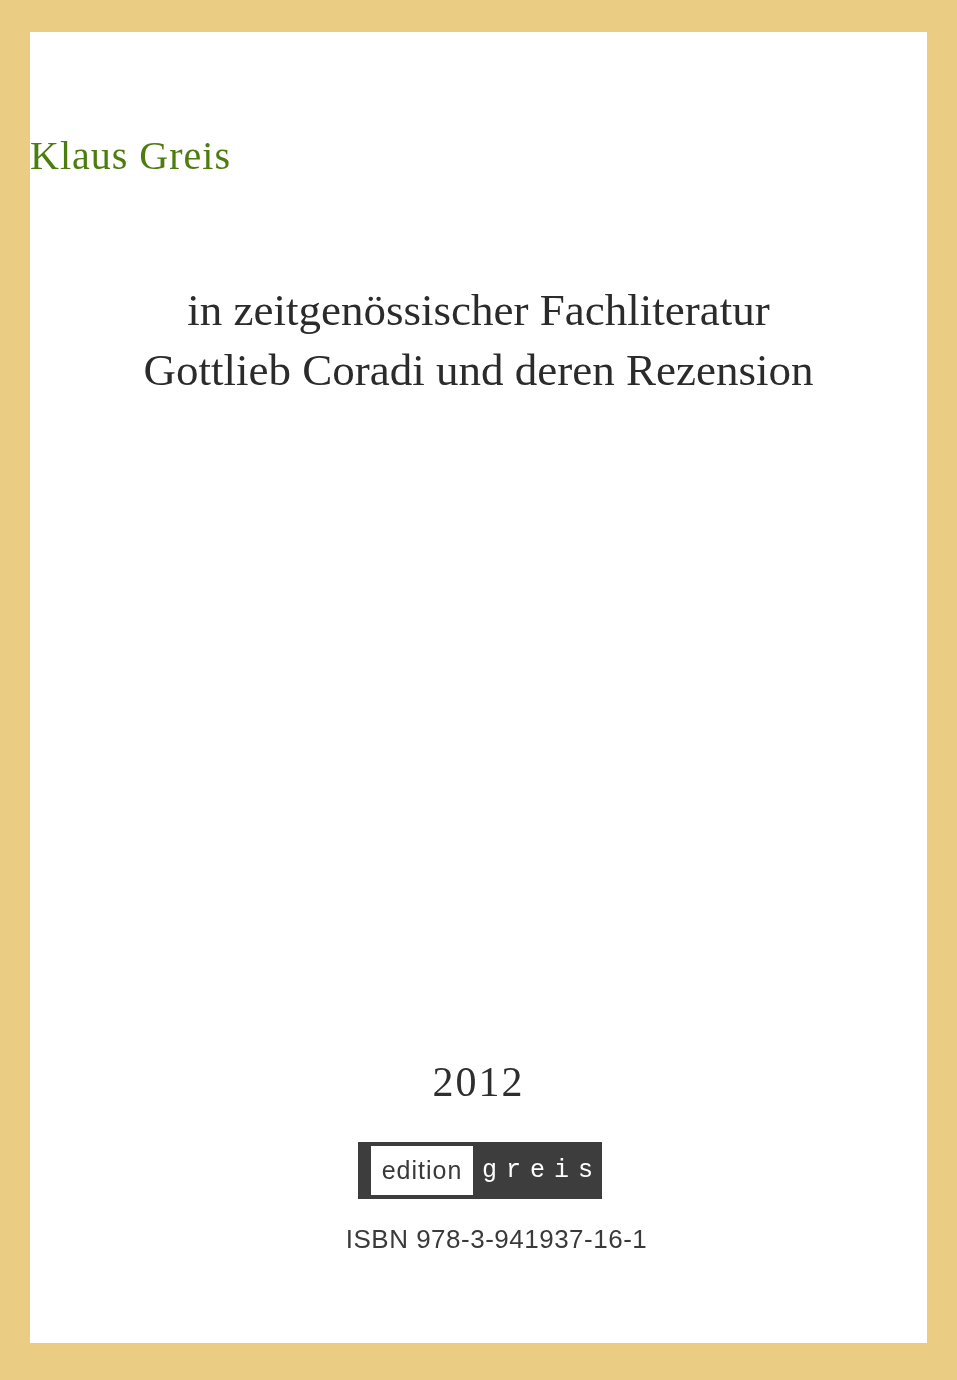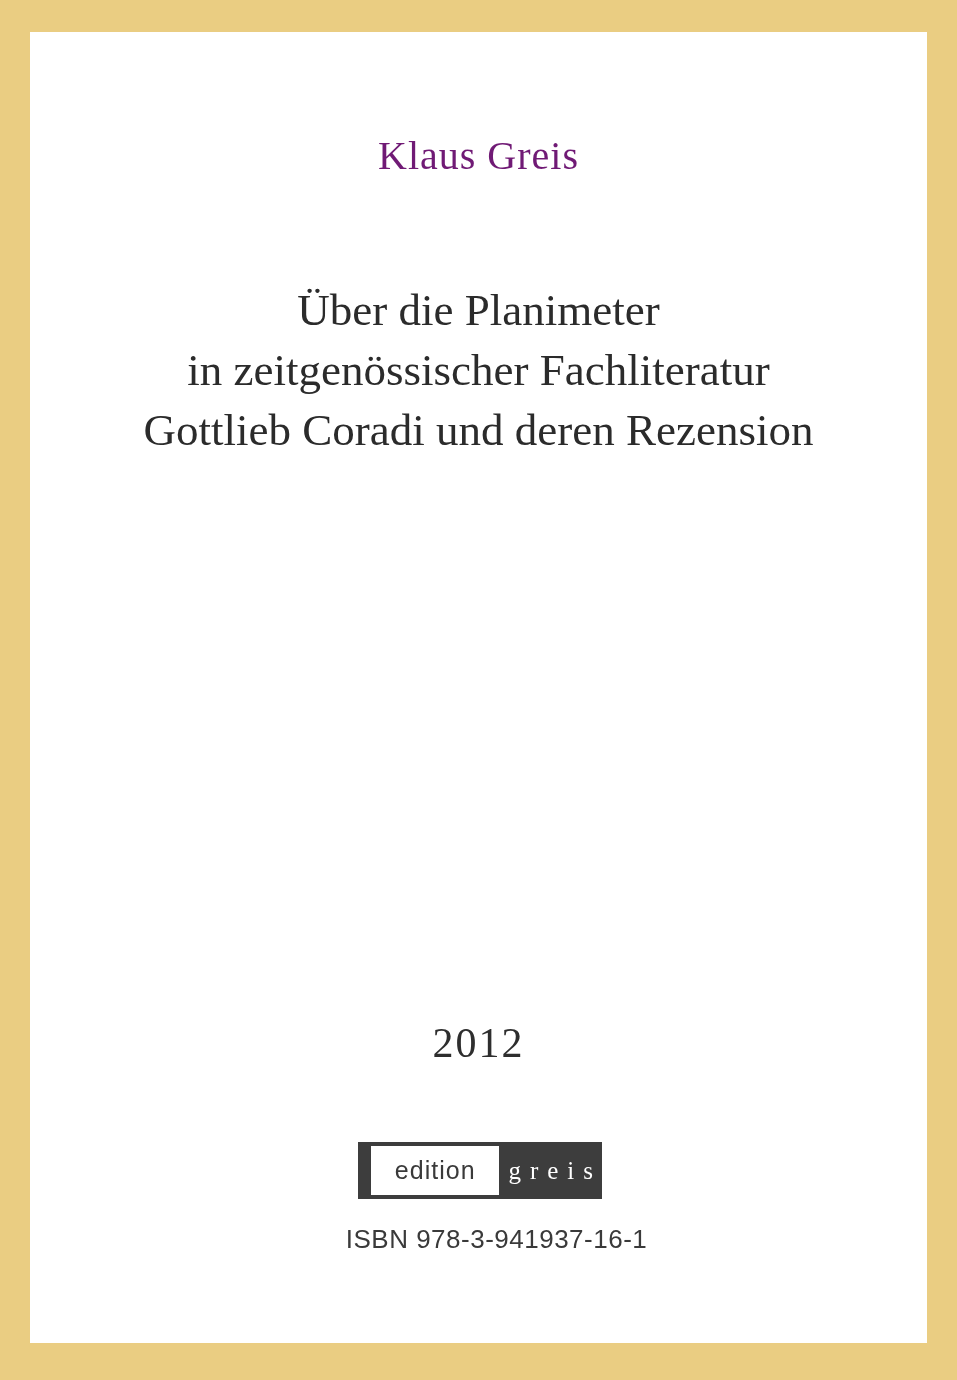--- a/index.html
+++ b/index.html
@@ -24,42 +24,42 @@
     top: 32px;
     right: 30px;
     bottom: 37px;
     background: #ffffff;
   }
   .author {
     position: absolute;
     top: 100px;
     left: 0;
     width: 100%;
-    text-align: center;
+    text-align: left;
     font-size: 40px;
     line-height: 48px;
-    color: #701a75;
+    color: #4d7c0f;
     letter-spacing: 1px;
   }
   .title {
     position: absolute;
     top: 248px;
     left: 0;
     width: 100%;
     text-align: center;
     font-size: 45px;
     line-height: 60px;
     color: #2b2b2b;
   }
   .title .line {
     display: block;
   }
   .year {
     position: absolute;
-    top: 985px;
+    top: 1024px;
     left: 0;
     width: 100%;
     text-align: center;
     font-size: 42px;
     line-height: 52px;
     color: #2e2e2e;
     letter-spacing: 2px;
   }
   .website {
     position: absolute;
@@ -95,21 +95,21 @@
     font-family: "Liberation Sans", sans-serif;
     font-size: 25px;
     color: #3a3a3a;
     letter-spacing: 1px;
   }
   .logo-right {
     flex: 1;
     display: flex;
     align-items: center;
     justify-content: center;
-    font-family: Liberation Serif, serif;
+    font-family: Liberation Mono, monospace;
     font-size: 25px;
     color: #ffffff;
     letter-spacing: 9px;
     text-indent: 9px; 
   }
   .isbn {
     position: absolute;
     top: 1190px;
     left: 18px;
     width: 100%;
@@ -123,21 +123,20 @@
 </style>
 </head>
 <body>
 
 <div class="cover">
   <div class="page">
 
     <div class="author">Klaus Greis</div>
 
     <div class="title">
-      <span class="line">Über die Planimeter</span>
       <span class="line">in zeitgenössischer Fachliteratur</span>
       <span class="line">Gottlieb Coradi und deren Rezension</span>
     </div>
 
     <div class="year">2012</div>
 
 
     <div class="logo">
       <div class="logo-left">edition</div>
       <div class="logo-right">greis</div>

